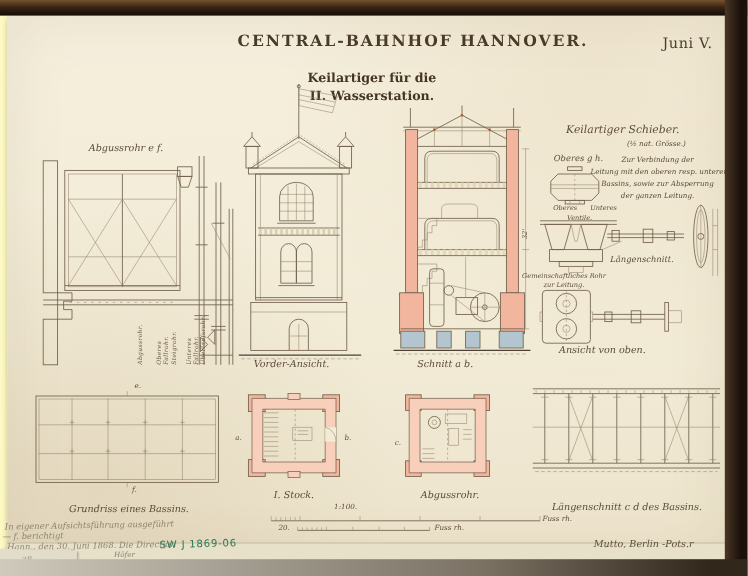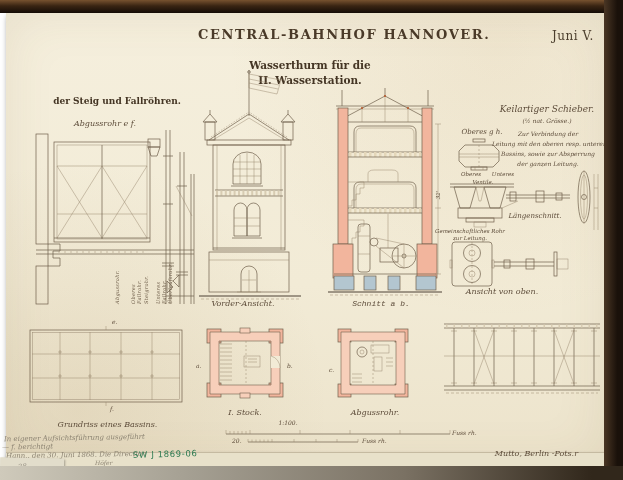--- a/index.html
+++ b/index.html
@@ -1,17 +1,17 @@
 <!DOCTYPE html>
 <html><head>
 <meta charset="utf-8">
 <style>
   html,body { margin:0; padding:0; background:#4a4036; }
   #photo { position:relative; width:623px; height:480px; overflow:hidden;
-           background:#ffffff; font-family:"DejaVu Serif", serif; }
+           background:#fef9c3; font-family:"DejaVu Serif", serif; }
   
   .top-rail { position:absolute; left:0; top:0; width:623px; height:13px;
               background:linear-gradient(#77522f 0%, #3a2513 45%, #140c06 100%); }
   .right-band { position:absolute; right:0; top:0; width:19px; height:480px;
                 background:linear-gradient(90deg,#4a3624, #1a110a 70%); }
   .bottom-strip { position:absolute; left:0; bottom:0; width:623px; height:14px;
                   background:linear-gradient(90deg,#cfcabb,#a5a093 30%,#7a7163 65%,#31271b 95%); }
   
   #sheet { position:absolute; left:6px; top:13px; width:599px; height:452px;
            background:
@@ -51,24 +51,23 @@
 </head>
 <body>
 
 <div id="photo">
 
   <div id="sheet"></div>
   <div class="sheet-bottom-edge"></div>
 
   <div class="t c title" style="left:198px;top:27px;width:232px;">CENTRAL-BAHNHOF HANNOVER.</div>
   <div class="t blatt" style="left:552px;top:29px;">Juni V.</div>
-  <div class="t c sub" style="left:240px;top:59px;width:140px;">Wasserthurm für die</div>
+  <div class="t c sub" style="left:240px;top:59px;width:140px;">Keilartiger für die</div>
   <div class="t c sub" style="left:240px;top:74px;width:140px;">II. Wasserstation.</div>
 
-  <div class="t c lhead" style="left:38px;top:96px;width:158px;">der Steig und Fallröhren.</div>
   <div class="t c script s8" style="left:55px;top:119px;width:100px;">Abgussrohr e f.</div>
 
   <svg style="left:28px;top:126px;" width="164" height="182" viewBox="0 0 164 182">
     <defs>
       <pattern id="hatch1" width="4" height="4" patternUnits="userSpaceOnUse" patternTransform="rotate(45)">
         <line x1="0" y1="0" x2="0" y2="4" stroke="#8a7a62" stroke-width="0.6"></line>
       </pattern>
     </defs>
     <rect class="ln" x="8" y="8" width="12" height="110" fill="url(#hatch1)"></rect>
     <path class="ln" d="M20,118 h12 v7 h-7 v7 h7 v8 h-12 z" fill="url(#hatch1)"></path>
@@ -232,39 +231,39 @@
     <rect class="blue" x="36" y="188" width="12" height="14"></rect>
     <rect class="blue" x="60" y="188" width="12" height="14"></rect>
     <line class="lnd" x1="0" y1="204" x2="114" y2="204"></line>
     <line class="lnt" x1="2" y1="207" x2="112" y2="207" stroke-dasharray="3 2"></line>
 
     <line class="lnt" x1="110" y1="36" x2="110" y2="186"></line>
     <line class="lnt" x1="107" y1="36" x2="113" y2="36"></line>
       <line class="lnt" x1="107" y1="120" x2="113" y2="120"></line>
       <line class="lnt" x1="107" y1="186" x2="113" y2="186"></line>
   </svg>
-  <div class="t c script s8" style="left:345px;top:299px;width:72px;font-family:Liberation Mono, monospace;">Schnitt a b.</div>
+  <div class="t c script s8" style="left:335px;top:299px;width:72px;">Schnitt a b.</div>
   <div class="t script s55" style="left:434px;top:192px;transform:rotate(-90deg);">32'</div>
 
   <div class="t c script s7" style="left:452px;top:128px;width:60px;">Oberes g h.</div>
   <svg style="left:455px;top:139px;" width="48" height="34" viewBox="0 0 48 34">
     <rect class="ln" x="18" y="0" width="12" height="3"></rect>
     <polygon class="ln" points="10,6 38,6 44,12 44,22 38,28 10,28 4,22 4,12" fill="#f4edda"></polygon>
     <line class="lnt" x1="4" y1="15" x2="44" y2="15"></line>
       <line class="lnt" x1="4" y1="18" x2="44" y2="18"></line>
     <line class="lnt" x1="24" y1="6" x2="24" y2="28" stroke-dasharray="2 2"></line>
     <rect class="ln" x="16" y="28" width="16" height="3"></rect>
     <line class="lnt" x1="20" y1="28" x2="20" y2="31"></line>
       <line class="lnt" x1="28" y1="28" x2="28" y2="31"></line>
   </svg>
   <div class="t c script s55" style="left:456px;top:171px;width:30px;">Oberes</div>
   <div class="t c script s55" style="left:488px;top:171px;width:30px;">Unteres</div>
   <div class="t c script s55" style="left:468px;top:179px;width:30px;">Ventile.</div>
 
-  <div class="t c script s9" style="left:492px;top:104px;width:110px;">Keilartiger Schieber.</div>
+  <div class="t c script s9" style="left:464px;top:104px;width:110px;">Keilartiger Schieber.</div>
   <div class="t c script s6" style="left:492px;top:117px;width:110px;">(½ nat. Grösse.)</div>
   <div class="t c script s6" style="left:492px;top:130px;width:112px;">Zur Verbindung der</div>
   <div class="t c script s6" style="left:492px;top:140px;width:112px;">Leitung mit den oberen resp. unteren</div>
   <div class="t c script s6" style="left:492px;top:150px;width:112px;">Bassins, sowie zur Absperrung</div>
   <div class="t c script s6" style="left:492px;top:160px;width:112px;">der ganzen Leitung.</div>
 
   <svg style="left:448px;top:174px;" width="152" height="58" viewBox="0 0 152 58">
     <line class="ln" x1="2" y1="10" x2="66" y2="10"></line>
       <line class="ln" x1="2" y1="13" x2="66" y2="13"></line>
     <path class="ln" d="M6,13 L28,13 L22,34 L12,34 Z" fill="#f4edda"></path>
@@ -374,20 +373,21 @@
     <g class="lnt">
       <path d="M11,15 h6 M31,15 h6 M51,15 h6 M71,15 h6 M91,15 h6 M111,15 h6 M131,15 h6 M151,15 h6"></path>
       <path d="M11,67 h6 M31,67 h6 M51,67 h6 M71,67 h6 M91,67 h6 M111,67 h6 M131,67 h6 M151,67 h6"></path>
       <line x1="4" y1="40" x2="160" y2="40"></line>
       <path d="M34,14 L54,68 M54,14 L34,68 M114,14 L134,68 M134,14 L114,68"></path>
     </g>
     <line class="ln" x1="4" y1="70" x2="160" y2="70"></line>
     <line class="ln" x1="4" y1="74" x2="160" y2="74"></line>
     <line class="lnt" x1="6" y1="77" x2="158" y2="77" stroke-dasharray="3 2"></line>
   </svg>
+  <div class="t c script s8" style="left:450px;top:418px;width:145px;">Längenschnitt c d des Bassins.</div>
 
   <div class="t c script s6" style="left:272px;top:419px;width:32px;">1:100.</div>
   <svg style="left:222px;top:418px;" width="260" height="30" viewBox="0 0 260 30">
     <line class="ln" x1="4" y1="16" x2="228" y2="16"></line>
     <path class="lnt" d="M4,16 v-4 M8,16 v-3 M12,16 v-3 M16,16 v-3 M20,16 v-3 M24,16 v-3 M28,16 v-4 M78,16 v-4 M128,16 v-4 M178,16 v-4 M228,16 v-4"></path>
     <line class="ln" x1="26" y1="24" x2="136" y2="24"></line>
     <path class="lnt" d="M26,24 v-3 M30,24 v-2.5 M34,24 v-2.5 M38,24 v-2.5 M42,24 v-2.5 M46,24 v-2.5 M50,24 v-3 M72,24 v-3 M94,24 v-3 M115,24 v-3 M136,24 v-3"></path>
   </svg>
   <div class="t script s6" style="left:452px;top:429px;">Fuss rh.</div>
   <div class="t script s6" style="left:232px;top:437px;">20.</div>

